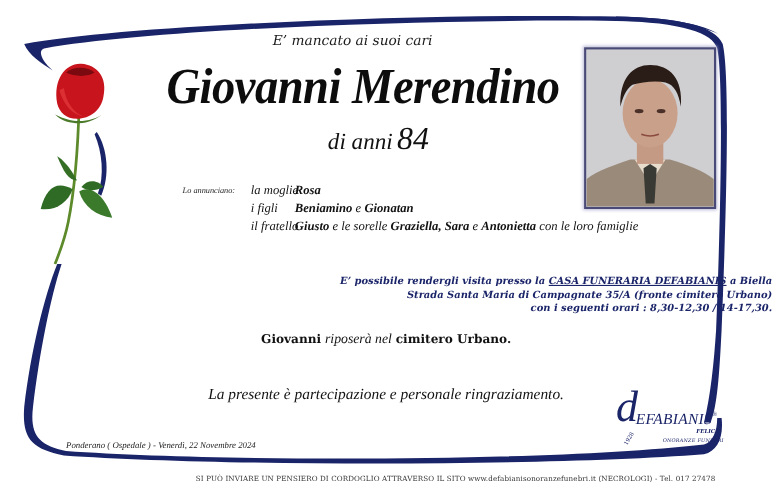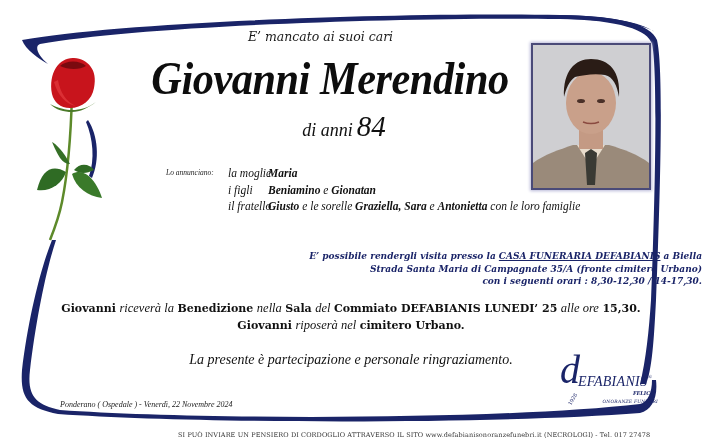--- a/index.html
+++ b/index.html
@@ -17,21 +17,21 @@
     .name {
       left: 130px; width: 400px; top: 52px; text-align: center;
       font-family: "Liberation Serif", serif; font-style: italic; font-weight: bold;
       font-size: 46px; letter-spacing: -0.5px; color: #0d0d0d; white-space: nowrap;
       transform: scaleX(0.92); transform-origin: center;
     }
     .age {
       left: 130px; width: 400px; top: 110px; text-align: center;
       font-family: "Liberation Serif", serif; font-style: italic; color: #111; white-space: nowrap;
     }
-    .age .lbl { font-size: 18px; margin-left: 28px; }
+    .age .lbl { font-size: 21px; margin-left: 28px; }
     .age .num { font-size: 29px; font-weight: normal; }
     .photo {
       left: 531px; top: 43px; width: 116px; height: 143px;
       border: 2px solid #4a4a78; box-shadow: 0 0 3px 1px #b9b9d8; background: #cfcfd2; overflow: hidden;
     }
     .family { left: 166px; top: 165px; font-family: "Liberation Serif", serif; font-size: 11.5px; line-height: 16.5px; }
     .family .row { display: flex; white-space: nowrap; }
     .family .lead { width: 62px; font-style: italic; font-size: 7.5px; color: #222; }
     .family .rel { width: 40px; font-style: italic; }
     .family b { font-style: italic; }
@@ -116,21 +116,21 @@
     <ellipse cx="48" cy="56" rx="4" ry="2" fill="#4a3028"></ellipse>
     <ellipse cx="68" cy="56" rx="4" ry="2" fill="#4a3028"></ellipse>
     <path d="M50,77 C55,79 61,79 66,77" stroke="#8a4a40" stroke-width="1.5" fill="none"></path>
   </svg>
 </div>
 
 <div class="abs family">
   <div class="row">
     <span class="lead">Lo annunciano:</span>
     <span class="rel">la moglie</span>
-    <b>Maria</b>
+    <b>Rosa</b>
   </div>
   <div class="row">
     <span class="lead"></span>
     <span class="rel">i figli</span>
     <b>Beniamino</b>&nbsp;<i>e</i>&nbsp;<b>Gionatan</b>
   </div>
   <div class="row">
     <span class="lead"></span>
     <span class="rel">il fratello</span>
     <b>Giusto</b>&nbsp;<i>e le sorelle</i>&nbsp;<b>Graziella, Sara</b>&nbsp;<i>e</i>&nbsp;<b>Antonietta</b>&nbsp;<i>con le loro famiglie</i>
@@ -143,31 +143,20 @@
     <span class="link">CASA FUNERARIA DEFABIANIS</span>
     <span>a Biella</span>
   </div>
   <div>Strada Santa Maria di Campagnate 35/A (fronte cimitero Urbano)</div>
   <div>con i seguenti orari : 8,30-12,30 / 14-17,30.</div>
 </div>
 
 <div class="abs rite">
   <div>
     <b>Giovanni</b>
-    <span class="it">riceverà la</span>
-    <b>Benedizione</b>
-    <span class="it">nella</span>
-    <b>Sala</b>
-    <span class="it">del</span>
-    <b>Commiato DEFABIANIS LUNEDI’ 25</b>
-    <span class="it">alle ore</span>
-    <b>15,30.</b>
-  </div>
-  <div>
-    <b>Giovanni</b>
     <span class="it">riposerà nel</span>
     <b>cimitero Urbano.</b>
   </div>
 </div>
 
 <div class="abs thanks">La presente è partecipazione e personale ringraziamento.</div>
 
 <div class="abs dateline">Ponderano ( Ospedale ) - Venerdì, 22 Novembre 2024</div>
 
 <div class="abs logo">

